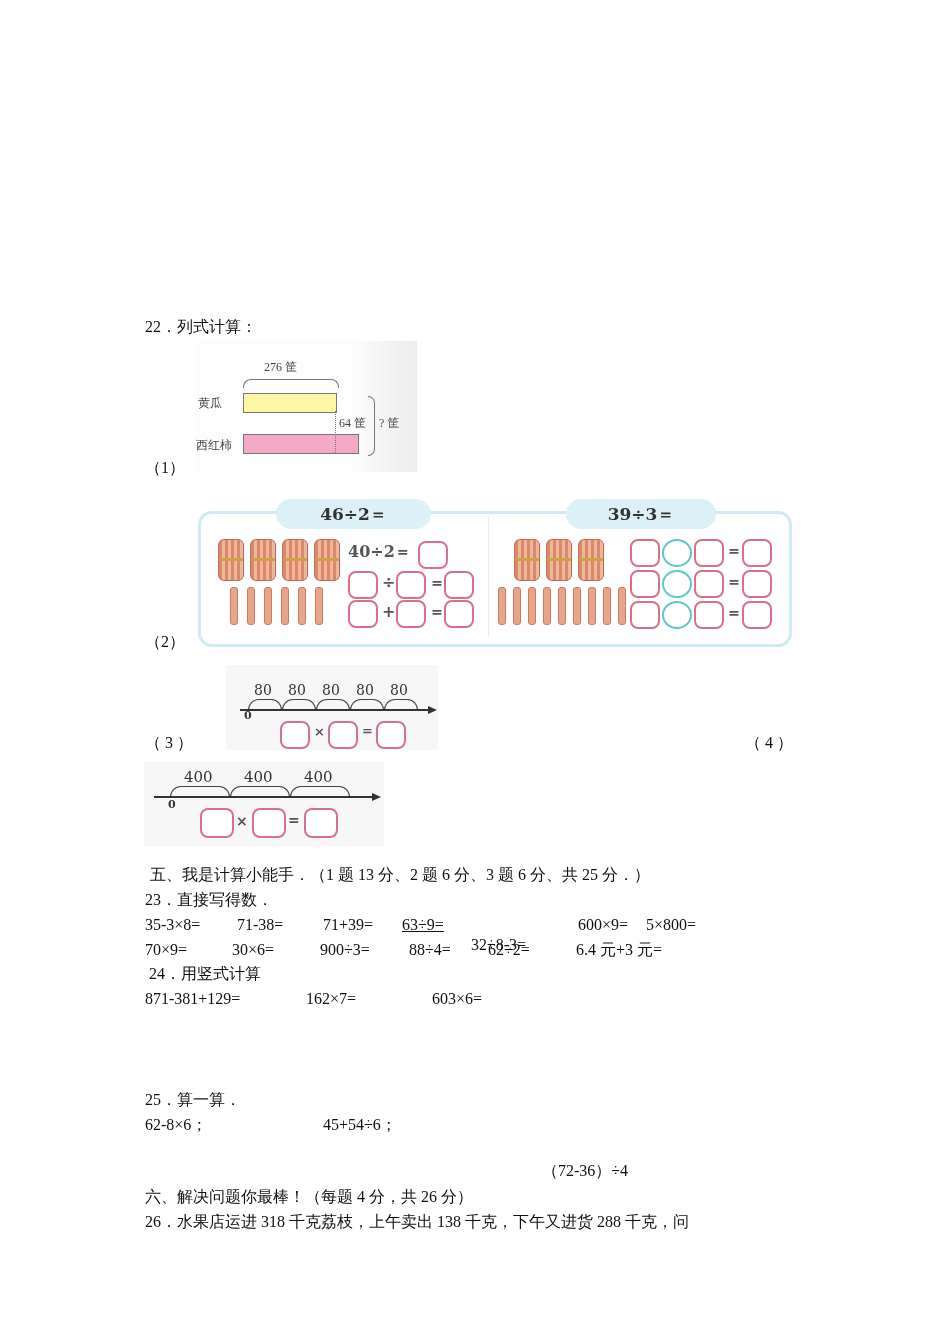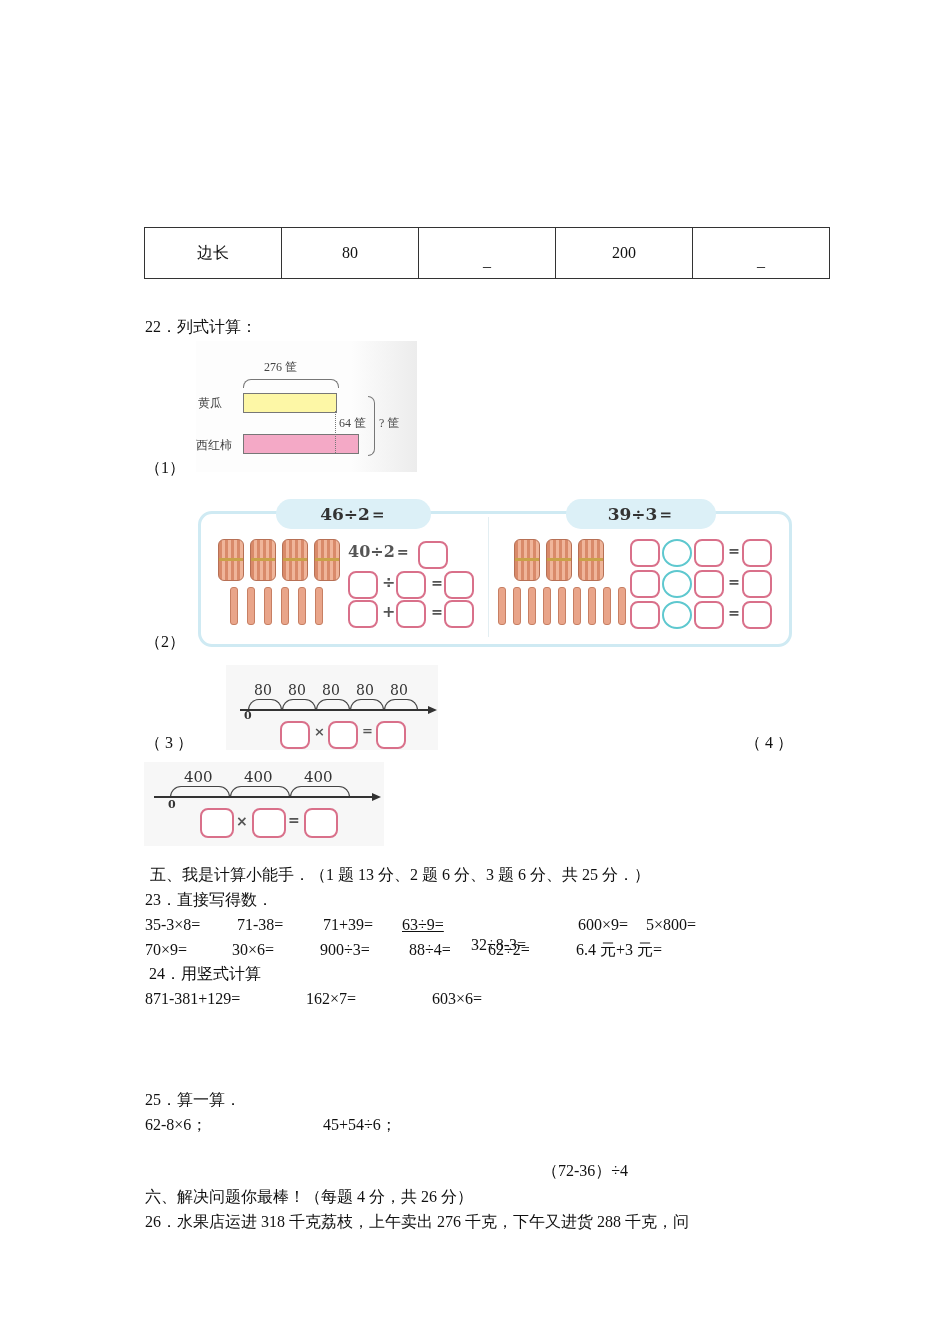--- a/index.html
+++ b/index.html
@@ -35,27 +35,20 @@
   .nl .lbl { position:absolute; font-size:14px; color:#333; font-family:"DejaVu Serif", serif; }
   .axis { position:absolute; height:2px; background:#333; }
   .arrow { position:absolute; width:0; height:0; border-top:4px solid transparent; border-bottom:4px solid transparent; border-left:9px solid #333; }
   .arc { position:absolute; height:10px; border:1.5px solid #444; border-bottom:none; border-radius:14px 14px 0 0; }
 </style>
 </head>
 <body>
 
 <table class="sq">
   <tbody>
-      <tr>
-    <td>边长</td>
-    <td>80</td>
-    <td class="blank">_</td>
-    <td>200</td>
-    <td class="blank">_</td>
-  </tr>
 </tbody>
   </table>
 
 <div class="line" style="top:317px;">22．列式计算：</div>
 
 <div class="abs fig1">
   <span class="t" style="left:68px;top:18px;">276 筐</span>
   <div class="abs" style="left:47px;top:38px;width:94px;height:8px;border:1.5px solid #777;border-bottom:none;border-radius:8px 8px 0 0;"></div>
   <span class="t" style="left:2px;top:54px;">黄瓜</span>
   <div class="bar" style="left:47px;top:52px;width:92px;height:18px;background:#fdf7a6;"></div>
@@ -196,13 +189,13 @@
 <span class="line" style="left:145px;top:989px;">871-381+129=</span>
 <span class="line" style="left:306px;top:989px;">162×7=</span>
 <span class="line" style="left:432px;top:989px;">603×6=</span>
 
 <div class="line" style="top:1090px;">25．算一算．</div>
 <span class="line" style="left:145px;top:1115px;">62-8×6；</span>
 <span class="line" style="left:323px;top:1115px;">45+54÷6；</span>
 <span class="line" style="left:542px;top:1115px;margin-top:46px;">（72-36）÷4</span>
 
 <div class="line" style="top:1187px;">六、解决问题你最棒！（每题 4 分，共 26 分）</div>
-<div class="line" style="top:1212px;">26．水果店运进 318 千克荔枝，上午卖出 276 千克，下午又进货 288 千克，问</div>
+<div class="line" style="top:1212px;">26．水果店运进 318 千克荔枝，上午卖出 138 千克，下午又进货 288 千克，问</div>
 
 </body></html>

